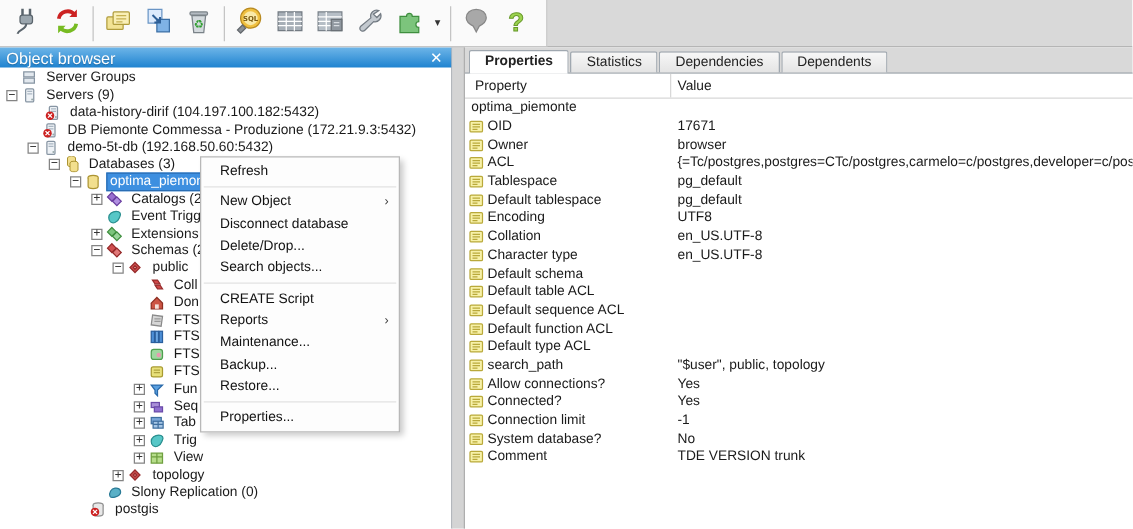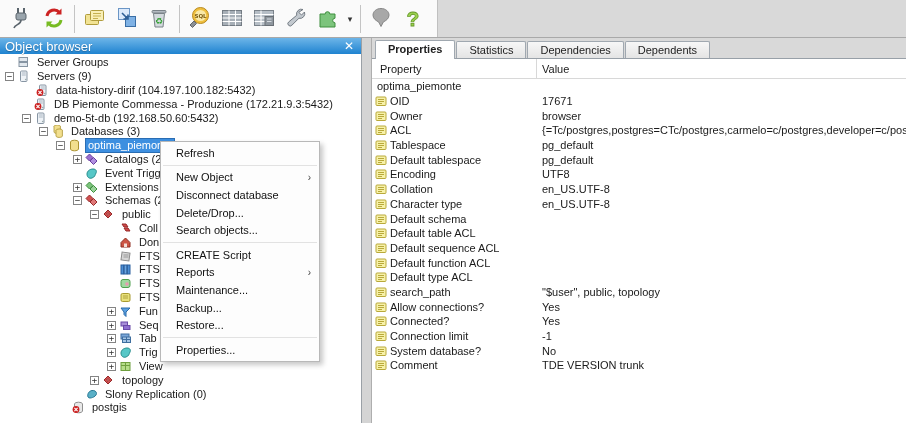--- a/index.html
+++ b/index.html
@@ -38,21 +38,21 @@
   #grid { position:absolute; left:0; top:21px; right:0; bottom:0; background:#fff; overflow:hidden; }
   #grid-head { height:20px; display:flex; align-items:center; border-bottom:1px solid #d8d8d8; }
   .col-prop { width:165px; padding-left:8px; border-right:1px solid #d8d8d8; height:100%; display:flex; align-items:center; }
   .col-val { flex:1; padding-left:5px; }
   .prow { height:14.7px; display:flex; align-items:center; white-space:nowrap; }
   .prow .p { width:165px; padding-left:3px; display:flex; align-items:center; overflow:hidden; }
   .prow .v { flex:1; padding-left:5px; overflow:hidden; }
   .picon { width:12px; height:12px; margin-right:3px; flex:0 0 12px; }
 
   
-  #context-menu { position:absolute; left:160px; top:141px; width:160px; background:#fdfdfd; border:1px solid #b8b8b8; box-shadow:3px 3px 5px rgba(0,0,0,.22); padding:2px 0; z-index:50; }
+  #context-menu { position:absolute; left:160px; top:125px; width:160px; background:#fdfdfd; border:1px solid #b8b8b8; box-shadow:3px 3px 5px rgba(0,0,0,.22); padding:2px 0; z-index:50; }
   .mitem { height:17.6px; display:flex; align-items:center; padding:0 8px 0 15px; color:#111; }
   .mitem .marrow { margin-left:auto; color:#444; font-size:10px; }
   .msep { height:1px; background:#e2e2e2; margin:3px 2px; }
 </style>
 </head>
 <body>
 
 <div id="app">
   <div id="toolbar">
     <div id="icon-strip">

